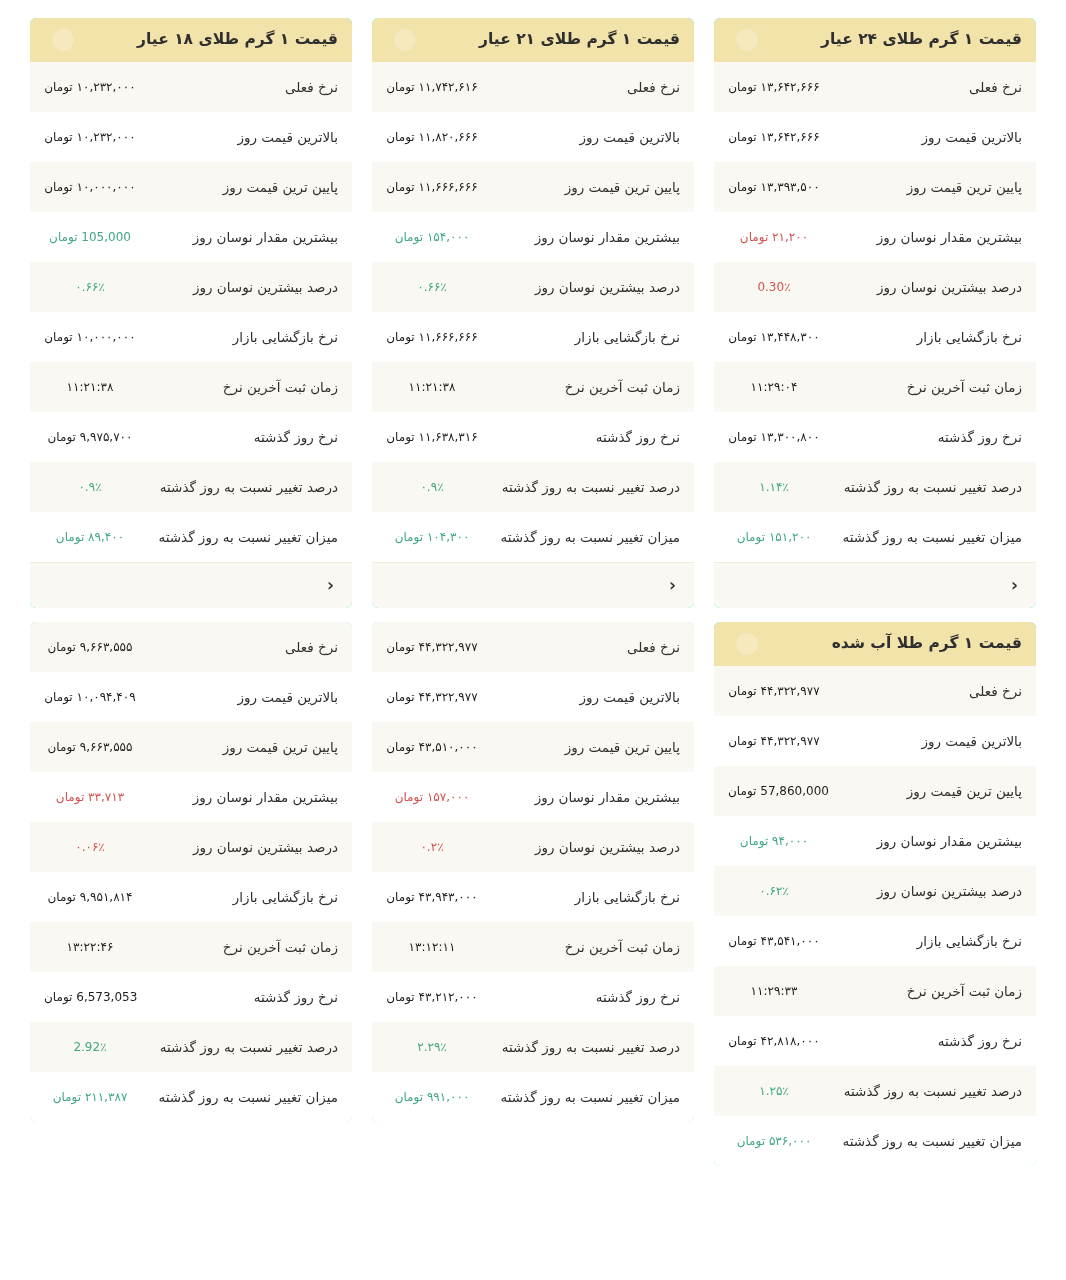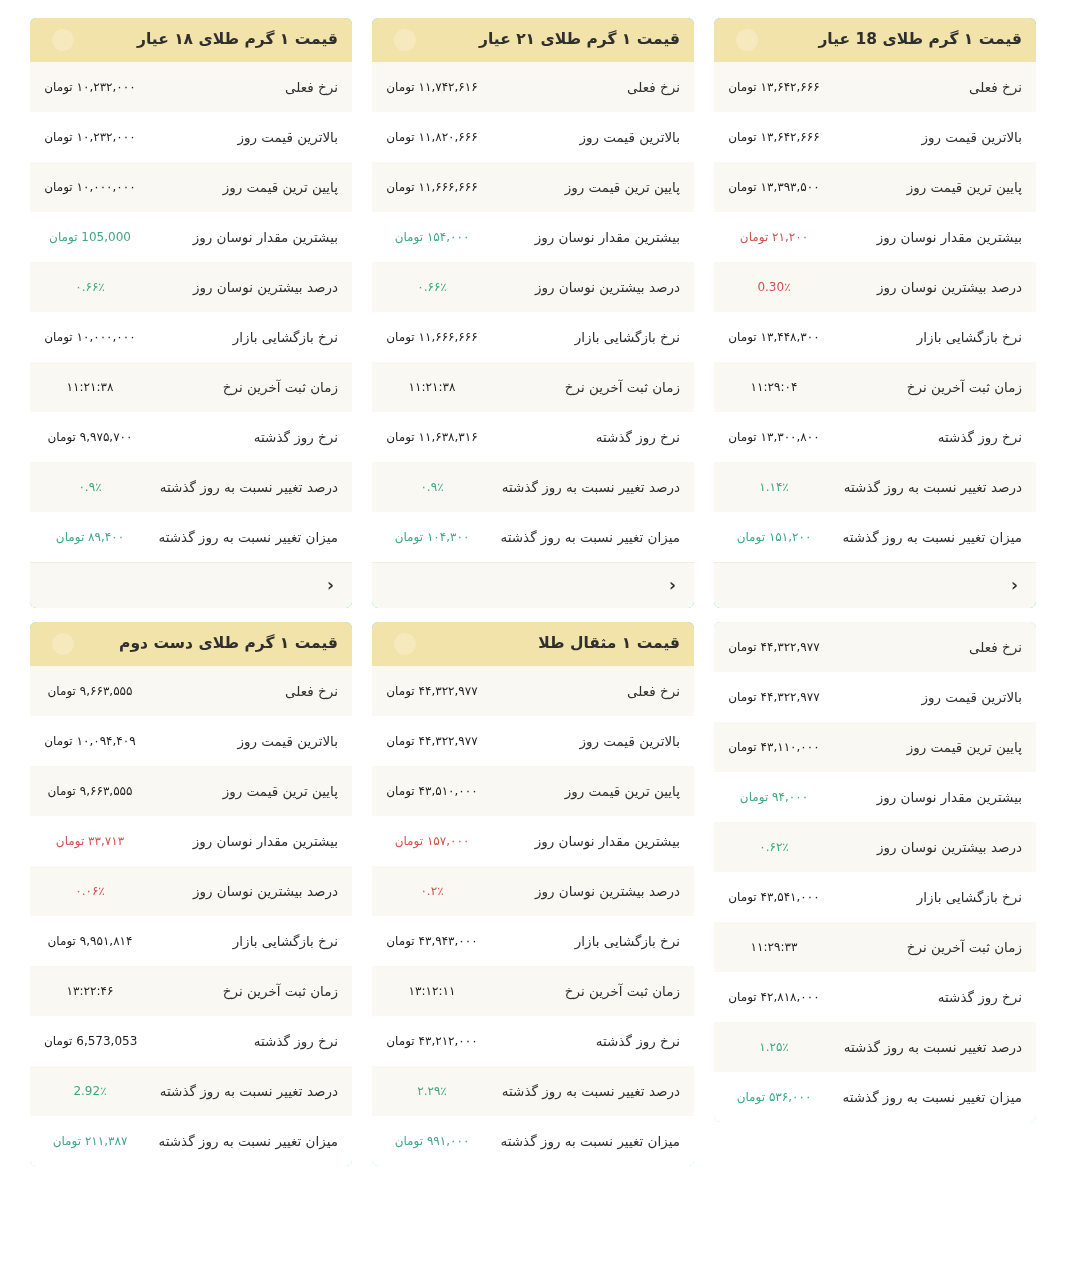--- a/index.html
+++ b/index.html
@@ -101,21 +101,21 @@
     display:inline-block;
   }
 </style>
 </head>
 <body>
 
 <div class="grid" id="grid">
     <div class="card">
       <div class="card-header">
         <span class="watermark"></span>
-        <span class="title">قیمت ۱ گرم طلای 18 عیار</span>
+        <span class="title">قیمت ۱ گرم طلای ۲۴ عیار</span>
       </div>
       <div class="row odd">
         <span class="label">نرخ فعلی</span>
         <span class="value wrap">۱۳,۶۴۲,۶۶۶ تومان</span>
       </div>
       <div class="row even">
         <span class="label">بالاترین قیمت روز</span>
         <span class="value wrap">۱۳,۶۴۲,۶۶۶ تومان</span>
       </div>
       <div class="row odd">
@@ -246,76 +246,76 @@
       </div>
       <div class="row even">
         <span class="label">میزان تغییر نسبت به روز گذشته</span>
         <span class="value green nowrap">۸۹,۴۰۰ تومان</span>
       </div>
       <div class="card-footer">
         <span class="chev">‹</span>
       </div>
     </div>
     <div class="card">
-      <div class="row odd">
-        <span class="label">نرخ فعلی</span>
-        <span class="value wrap">۴۴,۳۲۲,۹۷۷ تومان</span>
-      </div>
-      <div class="row even">
-        <span class="label">بالاترین قیمت روز</span>
-        <span class="value wrap">۴۴,۳۲۲,۹۷۷ تومان</span>
-      </div>
-      <div class="row odd">
-        <span class="label">پایین ترین قیمت روز</span>
-        <span class="value nowrap">۴۳,۱۱۰,۰۰۰ تومان</span>
-      </div>
-      <div class="row even">
-        <span class="label">بیشترین مقدار نوسان روز</span>
-        <span class="value green nowrap">۹۴,۰۰۰ تومان</span>
-      </div>
-      <div class="row odd">
-        <span class="label">درصد بیشترین نوسان روز</span>
-        <span class="value green nowrap">۰.۶۲٪</span>
-      </div>
-      <div class="row even">
-        <span class="label">نرخ بازگشایی بازار</span>
-        <span class="value wrap">۴۳,۵۴۱,۰۰۰ تومان</span>
-      </div>
-      <div class="row odd">
-        <span class="label">زمان ثبت آخرین نرخ</span>
-        <span class="value nowrap">۱۱:۲۹:۳۳</span>
-      </div>
-      <div class="row even">
-        <span class="label">نرخ روز گذشته</span>
-        <span class="value wrap">۴۲,۸۱۸,۰۰۰ تومان</span>
-      </div>
-      <div class="row odd">
-        <span class="label">درصد تغییر نسبت به روز گذشته</span>
-        <span class="value green nowrap">۱.۲۵٪</span>
-      </div>
-      <div class="row even">
-        <span class="label">میزان تغییر نسبت به روز گذشته</span>
-        <span class="value green nowrap">۵۳۶,۰۰۰ تومان</span>
-      </div>
-    </div>
-    <div class="card">
       <div class="card-header">
         <span class="watermark"></span>
-        <span class="title">قیمت ۱ مثقال طلا</span>
+        <span class="title">قیمت ۱ گرم طلا آب شده</span>
       </div>
       <div class="row odd">
         <span class="label">نرخ فعلی</span>
         <span class="value wrap">۴۴,۳۲۲,۹۷۷ تومان</span>
       </div>
       <div class="row even">
         <span class="label">بالاترین قیمت روز</span>
         <span class="value wrap">۴۴,۳۲۲,۹۷۷ تومان</span>
       </div>
       <div class="row odd">
         <span class="label">پایین ترین قیمت روز</span>
+        <span class="value nowrap">57,860,000 تومان</span>
+      </div>
+      <div class="row even">
+        <span class="label">بیشترین مقدار نوسان روز</span>
+        <span class="value green nowrap">۹۴,۰۰۰ تومان</span>
+      </div>
+      <div class="row odd">
+        <span class="label">درصد بیشترین نوسان روز</span>
+        <span class="value green nowrap">۰.۶۲٪</span>
+      </div>
+      <div class="row even">
+        <span class="label">نرخ بازگشایی بازار</span>
+        <span class="value wrap">۴۳,۵۴۱,۰۰۰ تومان</span>
+      </div>
+      <div class="row odd">
+        <span class="label">زمان ثبت آخرین نرخ</span>
+        <span class="value nowrap">۱۱:۲۹:۳۳</span>
+      </div>
+      <div class="row even">
+        <span class="label">نرخ روز گذشته</span>
+        <span class="value wrap">۴۲,۸۱۸,۰۰۰ تومان</span>
+      </div>
+      <div class="row odd">
+        <span class="label">درصد تغییر نسبت به روز گذشته</span>
+        <span class="value green nowrap">۱.۲۵٪</span>
+      </div>
+      <div class="row even">
+        <span class="label">میزان تغییر نسبت به روز گذشته</span>
+        <span class="value green nowrap">۵۳۶,۰۰۰ تومان</span>
+      </div>
+    </div>
+    <div class="card">
+      <div class="row odd">
+        <span class="label">نرخ فعلی</span>
+        <span class="value wrap">۴۴,۳۲۲,۹۷۷ تومان</span>
+      </div>
+      <div class="row even">
+        <span class="label">بالاترین قیمت روز</span>
+        <span class="value wrap">۴۴,۳۲۲,۹۷۷ تومان</span>
+      </div>
+      <div class="row odd">
+        <span class="label">پایین ترین قیمت روز</span>
         <span class="value wrap">۴۳,۵۱۰,۰۰۰ تومان</span>
       </div>
       <div class="row even">
         <span class="label">بیشترین مقدار نوسان روز</span>
         <span class="value red nowrap">۱۵۷,۰۰۰ تومان</span>
       </div>
       <div class="row odd">
         <span class="label">درصد بیشترین نوسان روز</span>
         <span class="value red nowrap">۰.۲٪</span>
       </div>
@@ -334,24 +334,20 @@
       <div class="row odd">
         <span class="label">درصد تغییر نسبت به روز گذشته</span>
         <span class="value green nowrap">۲.۲۹٪</span>
       </div>
       <div class="row even">
         <span class="label">میزان تغییر نسبت به روز گذشته</span>
         <span class="value green nowrap">۹۹۱,۰۰۰ تومان</span>
       </div>
     </div>
     <div class="card">
-      <div class="card-header">
-        <span class="watermark"></span>
-        <span class="title">قیمت ۱ گرم طلای دست دوم</span>
-      </div>
       <div class="row odd">
         <span class="label">نرخ فعلی</span>
         <span class="value wrap">۹,۶۶۳,۵۵۵ تومان</span>
       </div>
       <div class="row even">
         <span class="label">بالاترین قیمت روز</span>
         <span class="value wrap">۱۰,۰۹۴,۴۰۹ تومان</span>
       </div>
       <div class="row odd">
         <span class="label">پایین ترین قیمت روز</span>

